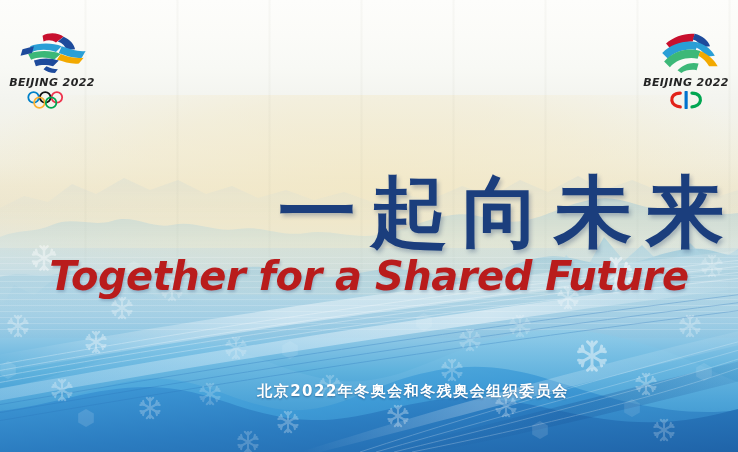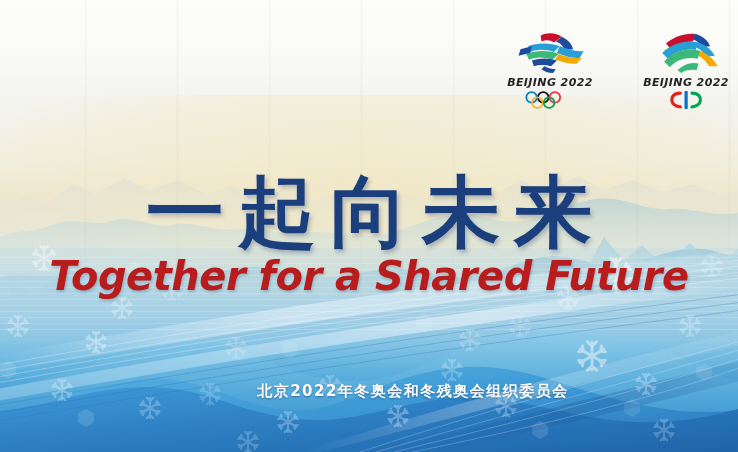--- a/index.html
+++ b/index.html
@@ -88,37 +88,37 @@
 
   
   .ribbons{position:absolute;left:0;top:240px;width:738px;height:212px;}
 
   
   .flakes{position:absolute;left:0;top:230px;width:738px;height:222px;}
 
   
   .emblems{
     position:absolute;left:0;top:30px;width:738px;height:82px;
-    display:flex;align-items:flex-start;justify-content:flex-end;gap:32px;
+    display:flex;align-items:flex-start;justify-content:space-between;gap:32px;
   }
   .emblem{width:104px;text-align:center;}
   .emblem-mark{height:44px;display:block;margin:0 auto;}
   .emblem-word{
     font-family:"DejaVu Sans",sans-serif;
     font-weight:bold;font-style:italic;
     font-size:11px;letter-spacing:.4px;
     color:#232323;margin-top:3px;line-height:1;
     white-space:nowrap;
   }
   .emblem-sym{height:18px;display:block;margin:3px auto 0;}
 
   
   .cn-slogan{
     position:absolute;left:0;top:170px;width:738px;
-    text-align:center;
+    text-align:right;
     font-family:"DejaVu Sans","Liberation Sans",sans-serif;
     font-weight:bold;
     font-size:78px;line-height:84px;
     letter-spacing:14px;
     text-indent:14px;
     color:#1b3e7d;
     text-shadow:2px 3px 4px rgba(20,45,95,.28);
     white-space:nowrap;
   }
   .en-slogan{

